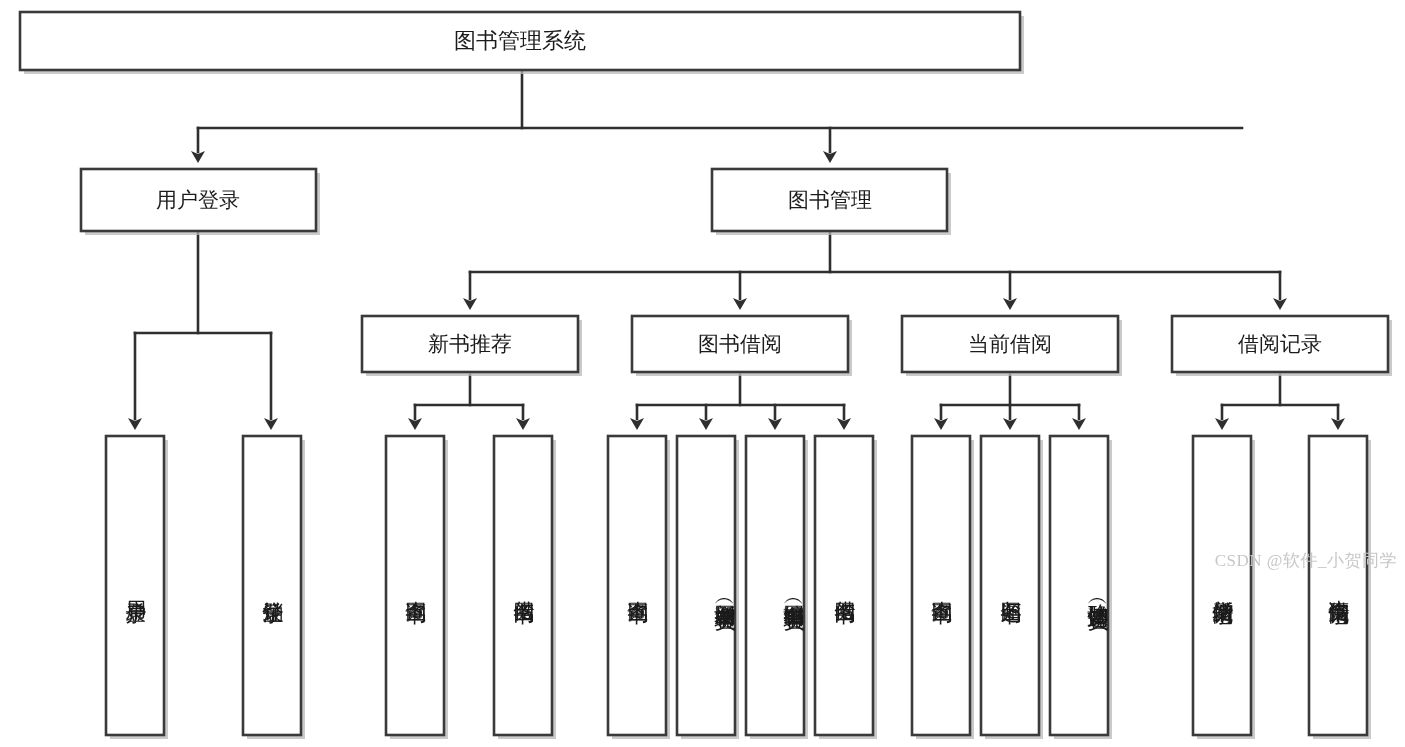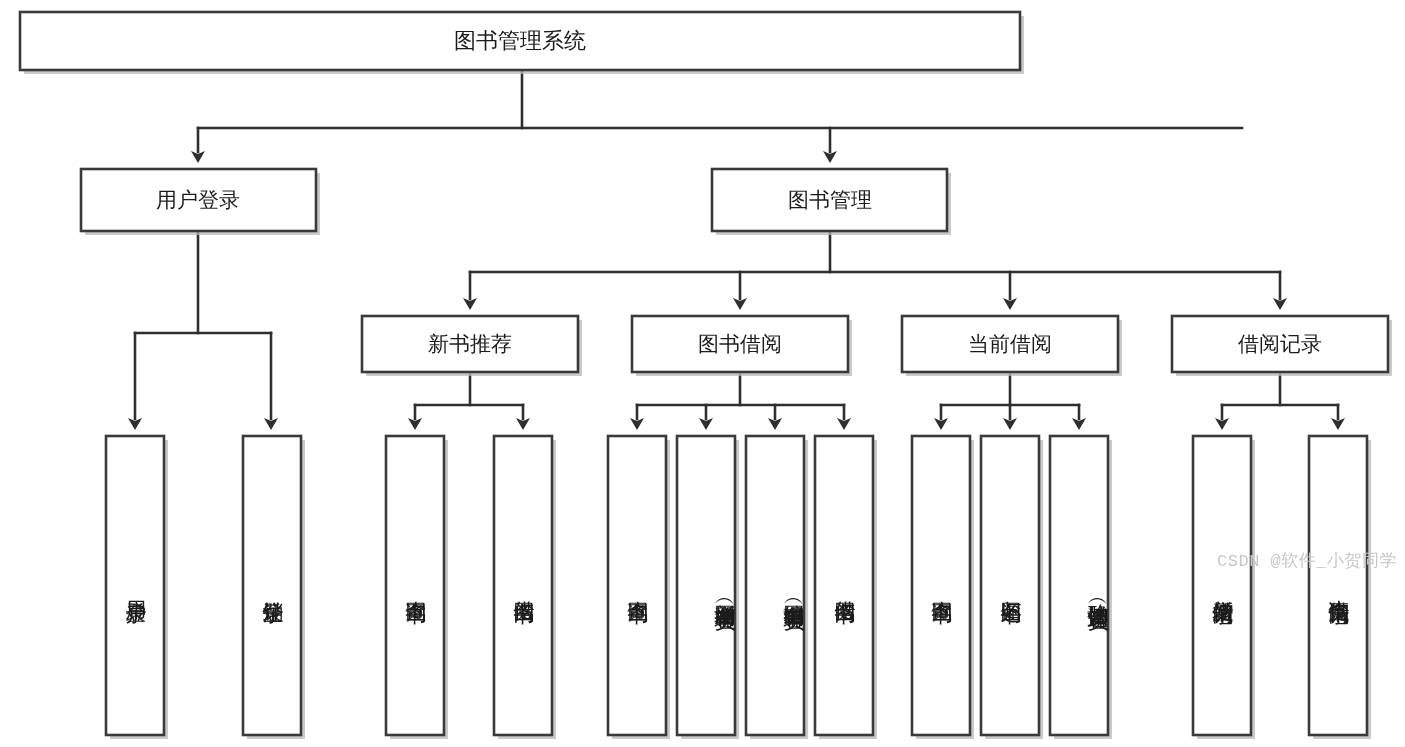--- a/index.html
+++ b/index.html
@@ -66,21 +66,21 @@
     display: flex;
     align-items: center;
     justify-content: center;
     white-space: nowrap;
     pointer-events: none;
   }
   .watermark {
     position: absolute;
     right: 8px;
     bottom: 6px;
-    font-family: Liberation Mono, monospace;
+    font-family: Liberation Serif, serif;
     font-size: 17px;
     color: #c7c7c7;
     letter-spacing: 0.5px;
     user-select: none;
   }
 </style>
 </head>
 <body>
 
 <div id="diagram-root">

